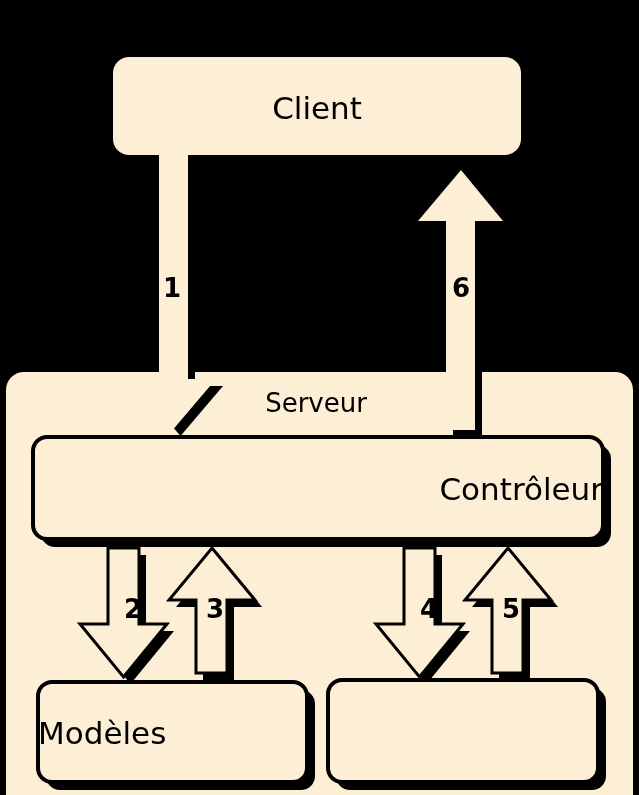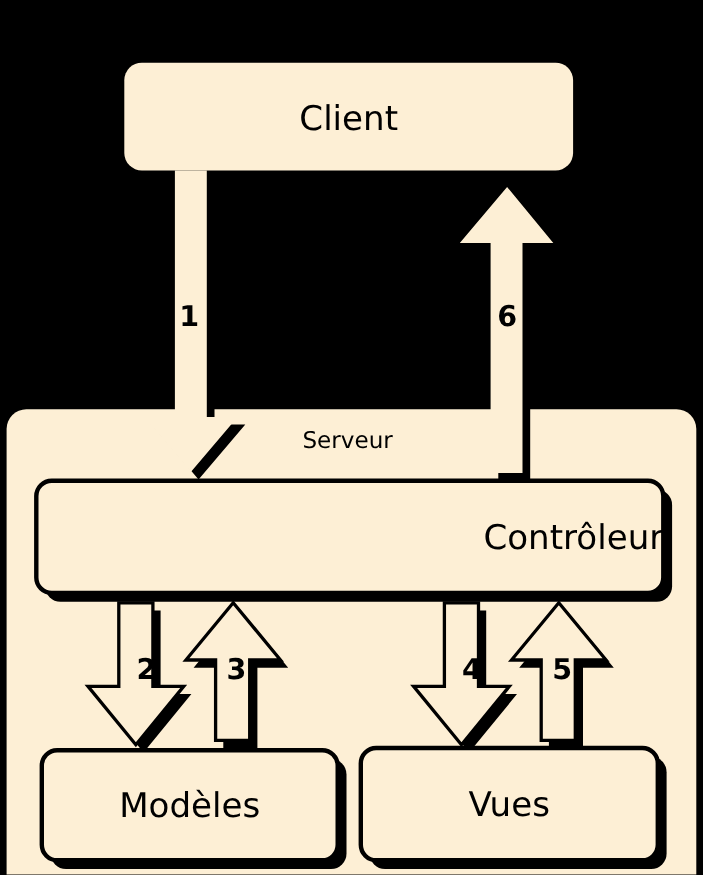--- a/index.html
+++ b/index.html
@@ -13,21 +13,21 @@
   #stage { position:absolute; left:0; top:12px; width:639px; height:707px;margin-top:40px; }
   svg.layer { position:absolute; left:0; top:0; width:639px; height:795px; }
   .lbl {
     position:absolute;
     color:#000000;
     font-family:"DejaVu Sans", sans-serif;
     white-space:nowrap;
     user-select:none;
   }
   .box-lbl { font-size:31px; }
-  .serveur-lbl { font-size:21px; }
+  .serveur-lbl { font-size:26px; }
   .num-lbl { font-size:26px; font-weight:bold; }
 </style>
 </head>
 <body>
 
 <div id="stage">
 
   <svg class="layer" viewBox="0 0 639 795">
 
     <g>
@@ -162,23 +162,22 @@
     </g>
 
   </svg>
 
   <div class="lbl box-lbl" style="left:113px; top:38px; width:408px; text-align:center;">Client</div>
 
   <div class="lbl serveur-lbl" style="left:240px; top:336px; width:152px; text-align:center;">Serveur</div>
 
   <div class="lbl box-lbl" style="left:33px; top:419px; width:570px; text-align:right;">Contrôleur</div>
 
-  <div class="lbl box-lbl" style="left:38px; top:663px; width:269px; text-align:center;">Modèles</div>
+  <div class="lbl box-lbl" style="left:38px; top:663px; width:269px; ">Modèles</div>
 
-  <div class="lbl box-lbl" style="left:328px; top:662px; width:270px; text-align:center;">Vues</div>
 
   <div class="lbl num-lbl" style="left:163px; top:221px;">1</div>
 
   <div class="lbl num-lbl" style="left:124px; top:542px;">2</div>
 
   <div class="lbl num-lbl" style="left:206px; top:542px;">3</div>
 
   <div class="lbl num-lbl" style="left:420px; top:542px;">4</div>
 
   <div class="lbl num-lbl" style="left:502px; top:542px;">5</div>

